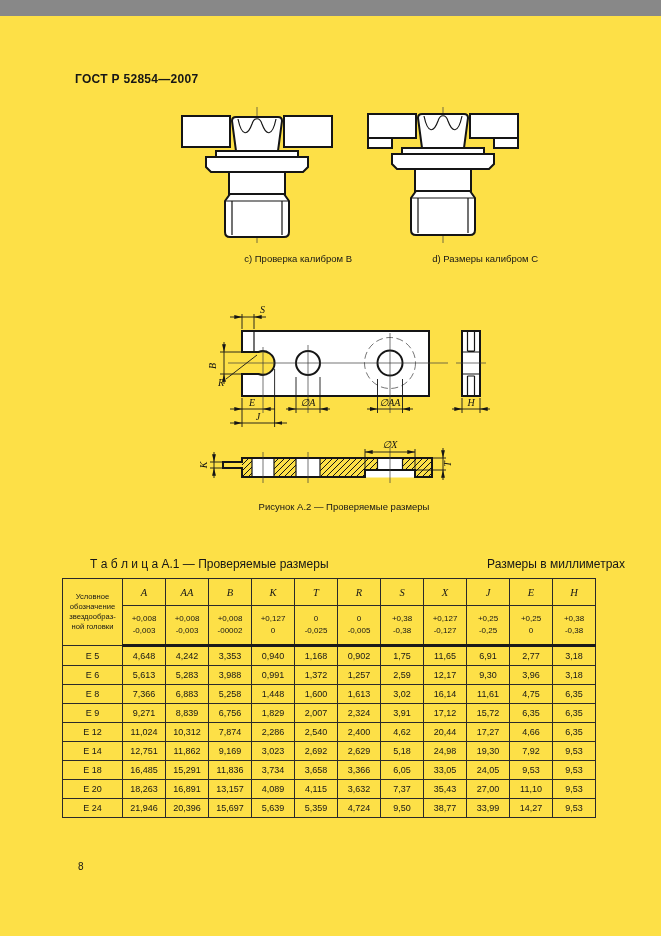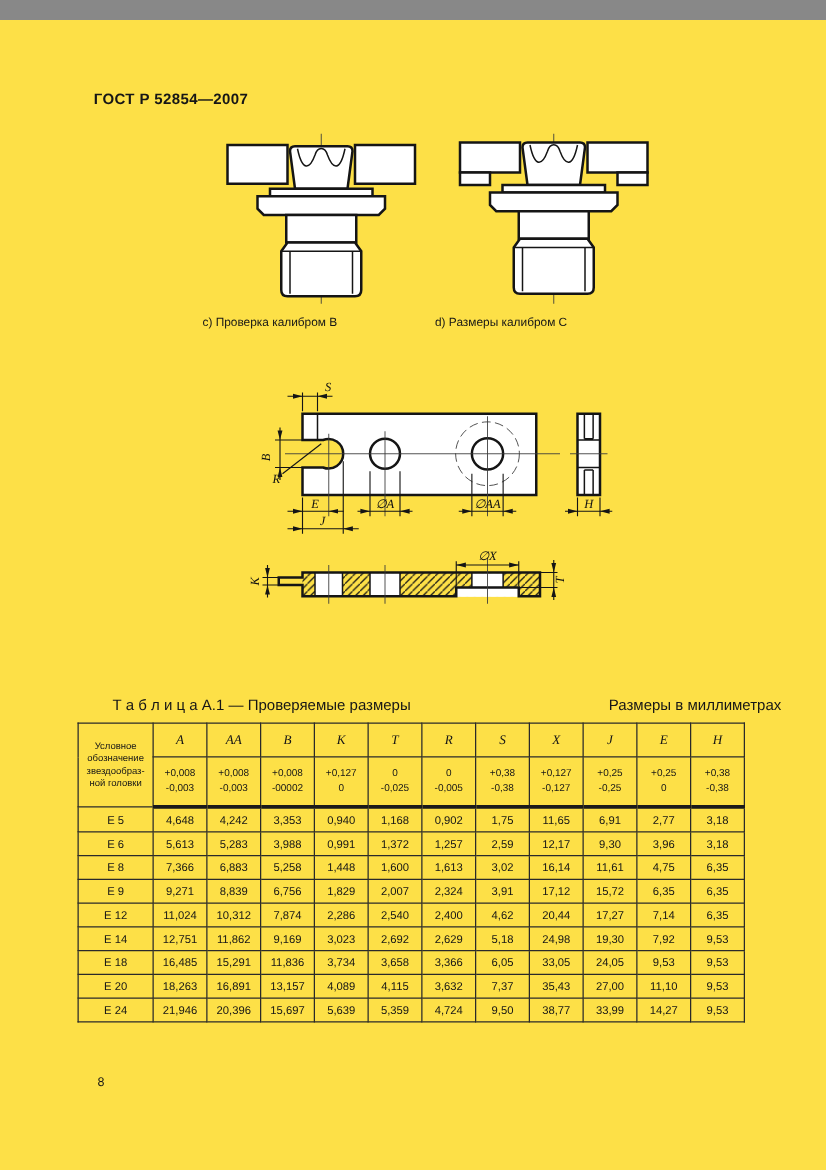--- a/index.html
+++ b/index.html
@@ -1,21 +1,21 @@
 <!DOCTYPE html>
 <html><head>
 <meta charset="utf-8">
 <style>
   html,body{margin:0;padding:0;background:#888;}
   .page{position:relative;width:661px;height:936px;background:#fde047;margin:16px auto;
         font-family:"Liberation Sans",sans-serif;color:#161616;overflow:hidden;}
   .doc-header{position:absolute;left:75px;top:56px;font-size:12px;font-weight:bold;letter-spacing:.3px;}
   .figc-svg{position:absolute;left:172px;top:88px;}
   .figd-svg{position:absolute;left:358px;top:88px;}
-  .sub-cap{position:absolute;top:237px;font-size:9.5px;text-align:left;width:190px;}
+  .sub-cap{position:absolute;top:237px;font-size:9.5px;text-align:right;width:190px;}
   .sub-cap.c{left:162px;} .sub-cap.d{left:348px;}
   .a1-cap{position:absolute;left:75px;top:261px;width:538px;text-align:center;font-size:9.5px;}
   .fig2-svg{position:absolute;left:180px;top:283px;}
   .a2-cap{position:absolute;left:75px;top:485px;width:538px;text-align:center;font-size:9.5px;}
   .tbl-head-row{position:absolute;left:90px;top:541px;width:535px;font-size:12px;}
   .tbl-title{float:left;} .tbl-units{float:right;}
   .dim-table{position:absolute;left:62px;top:562px;width:494px;border-collapse:collapse;table-layout:fixed;}
   .dim-table th,.dim-table td{border:1px solid #2a2a2a;padding:0;text-align:center;vertical-align:middle;
         font-weight:normal;}
   .dim-table{border:1.5px solid #2a2a2a;}
@@ -157,20 +157,21 @@
     <path class="dim" d="M185,170 V150 M235,170 V150"></path>
     <path class="dim" d="M185,153 H235" marker-start="url(#ar)" marker-end="url(#ar)"></path>
     <text class="dl" x="210" y="149" text-anchor="middle">∅X</text>
 
     <path class="dim" d="M252,159 H266 M235,171 H266 M263,159 V171"></path>
     <path class="dim" d="M263,149 V159" marker-end="url(#ar)"></path>
     <path class="dim" d="M263,181 V171" marker-end="url(#ar)"></path>
     <text class="dl" x="271" y="165" transform="rotate(-90,271,165)" text-anchor="middle">T</text>
   </svg>
 
+  <div class="a2-cap">Рисунок А.2 — Проверяемые размеры</div>
 
   <div class="tbl-head-row">
     <span class="tbl-title">Т а б л и ц а  А.1 — Проверяемые размеры</span>
     <span class="tbl-units">Размеры в миллиметрах</span>
   </div>
 
   <table class="dim-table">
       <colgroup>
         <col style="width: 60px;">
         <col style="width: 43px;">
@@ -313,21 +314,21 @@
           <td class="desig">E 12</td>
           <td>11,024</td>
           <td>10,312</td>
           <td>7,874</td>
           <td>2,286</td>
           <td>2,540</td>
           <td>2,400</td>
           <td>4,62</td>
           <td>20,44</td>
           <td>17,27</td>
-          <td>7,14</td>
+          <td>4,66</td>
           <td>6,35</td>
         </tr>
         <tr class="data-row">
           <td class="desig">E 14</td>
           <td>12,751</td>
           <td>11,862</td>
           <td>9,169</td>
           <td>3,023</td>
           <td>2,692</td>
           <td>2,629</td>

